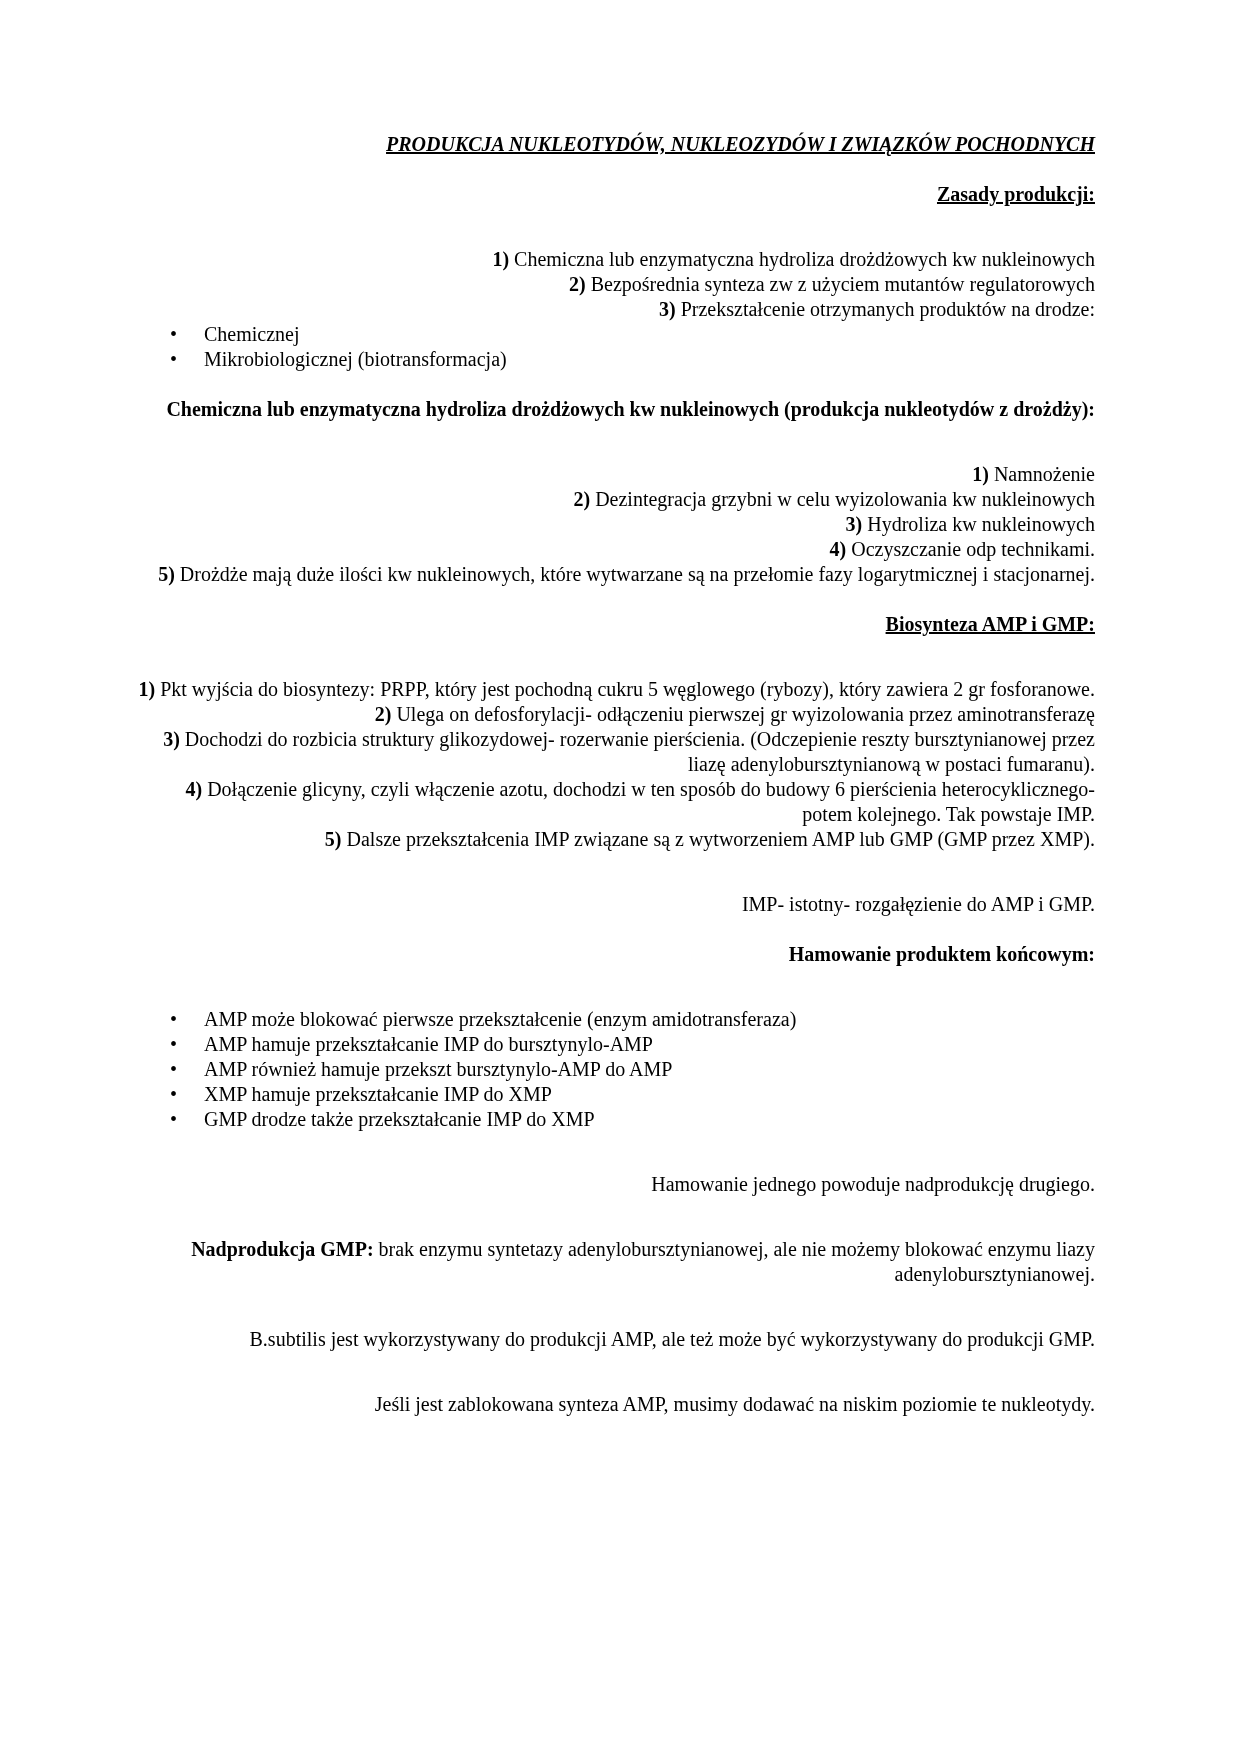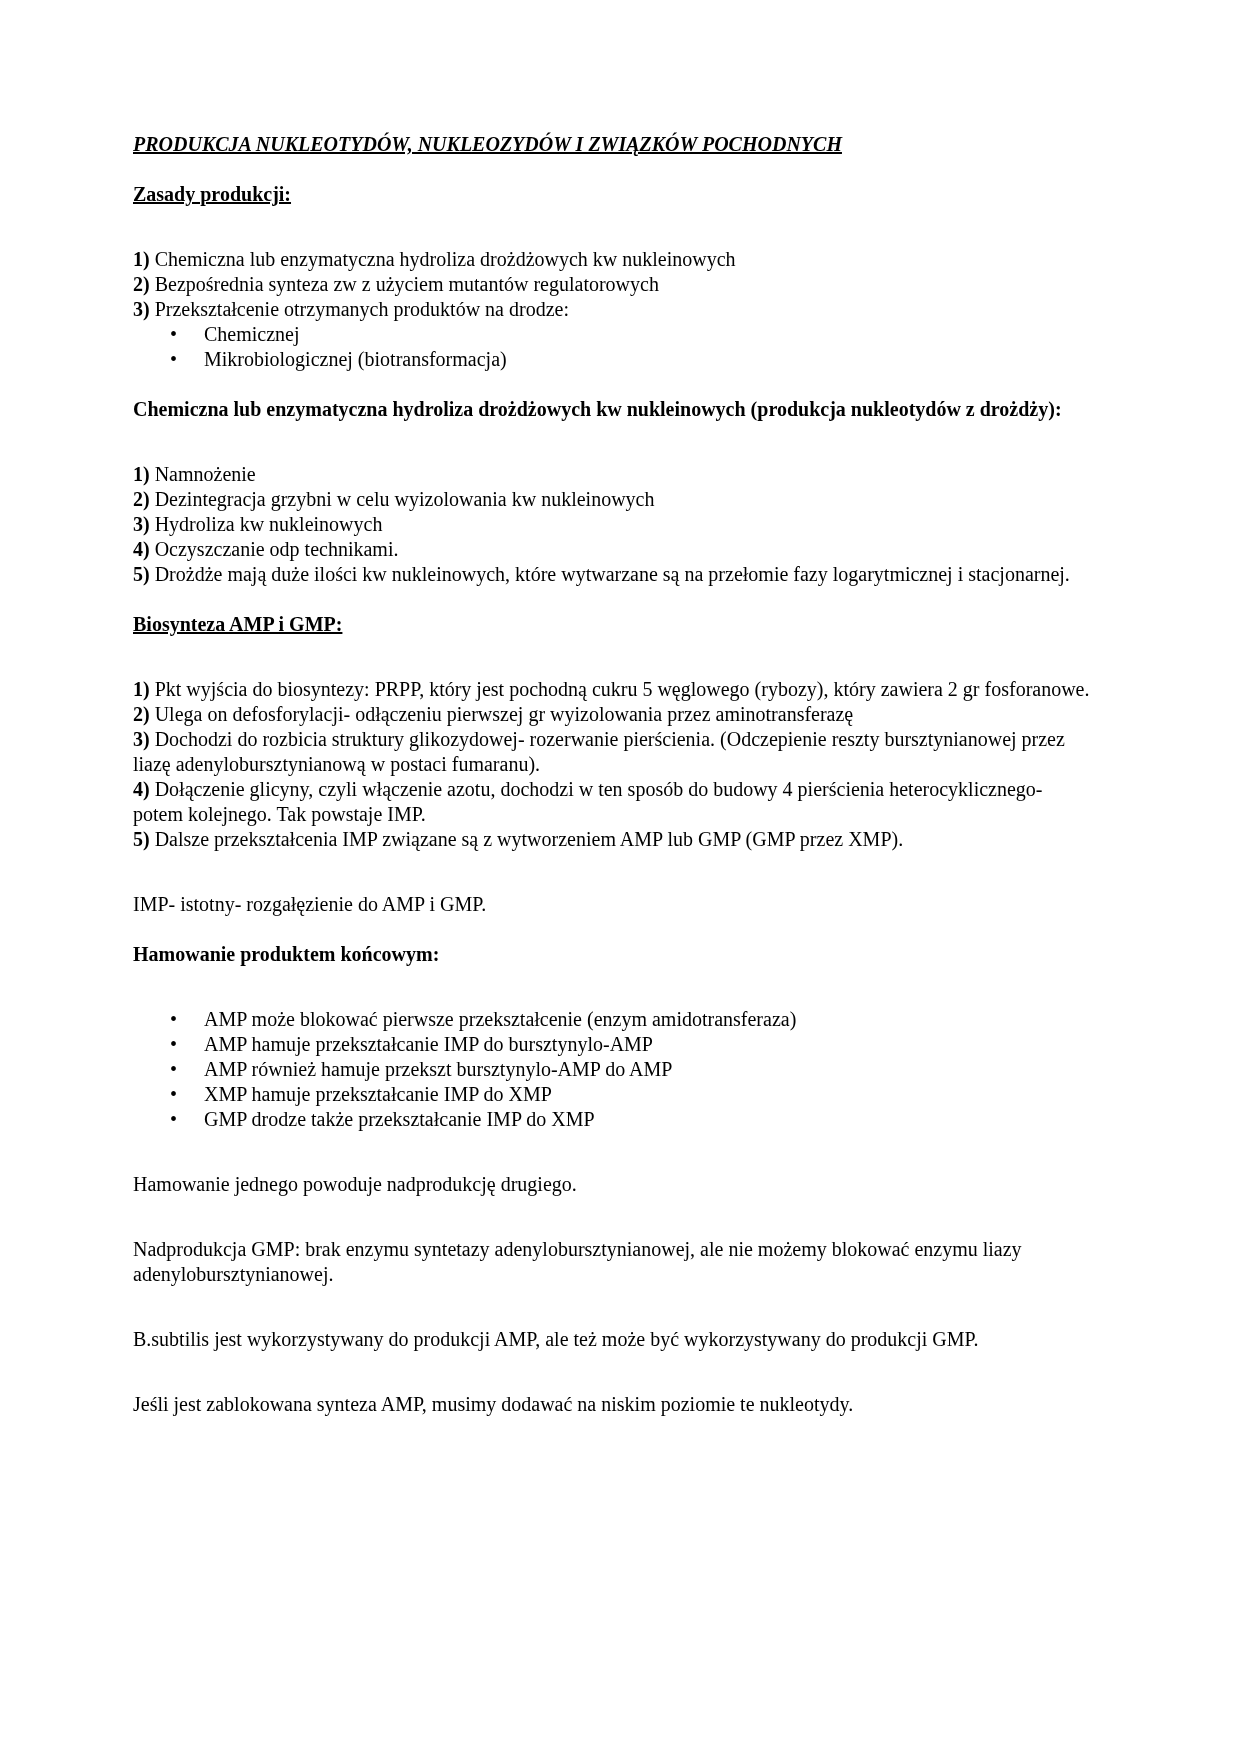--- a/index.html
+++ b/index.html
@@ -8,21 +8,21 @@
     min-height: 1754px;
     background: #ffffff;
     color: #000000;
     font-family: "Liberation Serif", "DejaVu Serif", serif;
     font-size: 20px;
     line-height: 25px;
   }
   .page {
     padding: 132px 145px 60px 133px;
   }
-  p { margin: 0; }
+  p { margin: 0; text-align: right; }
   .doc-title {
     font-weight: bold;
     font-style: italic;
     text-decoration: underline;
     margin-bottom: 25px;
   }
   .heading-underline {
     font-weight: bold;
     text-decoration: underline;
     margin-bottom: 25px;
@@ -35,21 +35,21 @@
   .num { font-weight: bold; }
   .bullet-row {
     display: flex;
     padding-left: 37px;
   }
   .bullet-marker {
     width: 34px;
     flex: 0 0 34px;
   }
   .bullet-text { flex: 1 1 auto; }
-  .lead { font-weight: normal; }
+  .lead { font-weight: bold; }
   .big-gap { margin-top: 90px; }
 </style>
 </head>
 <body>
 
 <div class="page">
 
   <p class="doc-title">PRODUKCJA NUKLEOTYDÓW, NUKLEOZYDÓW I ZWIĄZKÓW POCHODNYCH</p>
 
   <p class="heading-underline">Zasady produkcji:</p>
@@ -77,21 +77,21 @@
     <p><span class="num">4)</span> <span>Oczyszczanie odp technikami.</span></p>
     <p><span class="num">5)</span> <span>Drożdże mają duże ilości kw nukleinowych, które wytwarzane są na przełomie fazy logarytmicznej i stacjonarnej.</span></p>
   </div>
 
   <p class="heading-underline">Biosynteza AMP i GMP:</p>
 
   <div class="block">
     <p><span class="num">1)</span> <span>Pkt wyjścia do biosyntezy: PRPP, który jest pochodną cukru 5 węglowego (rybozy), który zawiera 2 gr fosforanowe.</span></p>
     <p><span class="num">2)</span> <span>Ulega on defosforylacji- odłączeniu pierwszej gr wyizolowania przez aminotransferazę</span></p>
     <p><span class="num">3)</span> <span>Dochodzi do rozbicia struktury glikozydowej- rozerwanie pierścienia. (Odczepienie reszty bursztynianowej przez liazę adenylobursztynianową w postaci fumaranu).</span></p>
-    <p><span class="num">4)</span> <span>Dołączenie glicyny, czyli włączenie azotu, dochodzi w ten sposób do budowy 4 pierścienia heterocyklicznego- potem kolejnego. Tak powstaje IMP.</span></p>
+    <p><span class="num">4)</span> <span>Dołączenie glicyny, czyli włączenie azotu, dochodzi w ten sposób do budowy 6 pierścienia heterocyklicznego- potem kolejnego. Tak powstaje IMP.</span></p>
     <p><span class="num">5)</span> <span>Dalsze przekształcenia IMP związane są z wytworzeniem AMP lub GMP (GMP przez XMP).</span></p>
   </div>
 
   <p class="block">IMP- istotny- rozgałęzienie do AMP i GMP.</p>
 
   <p class="heading-bold">Hamowanie produktem końcowym:</p>
 
   <div class="block">
     <div class="bullet-row">
         <span class="bullet-marker">•</span>

